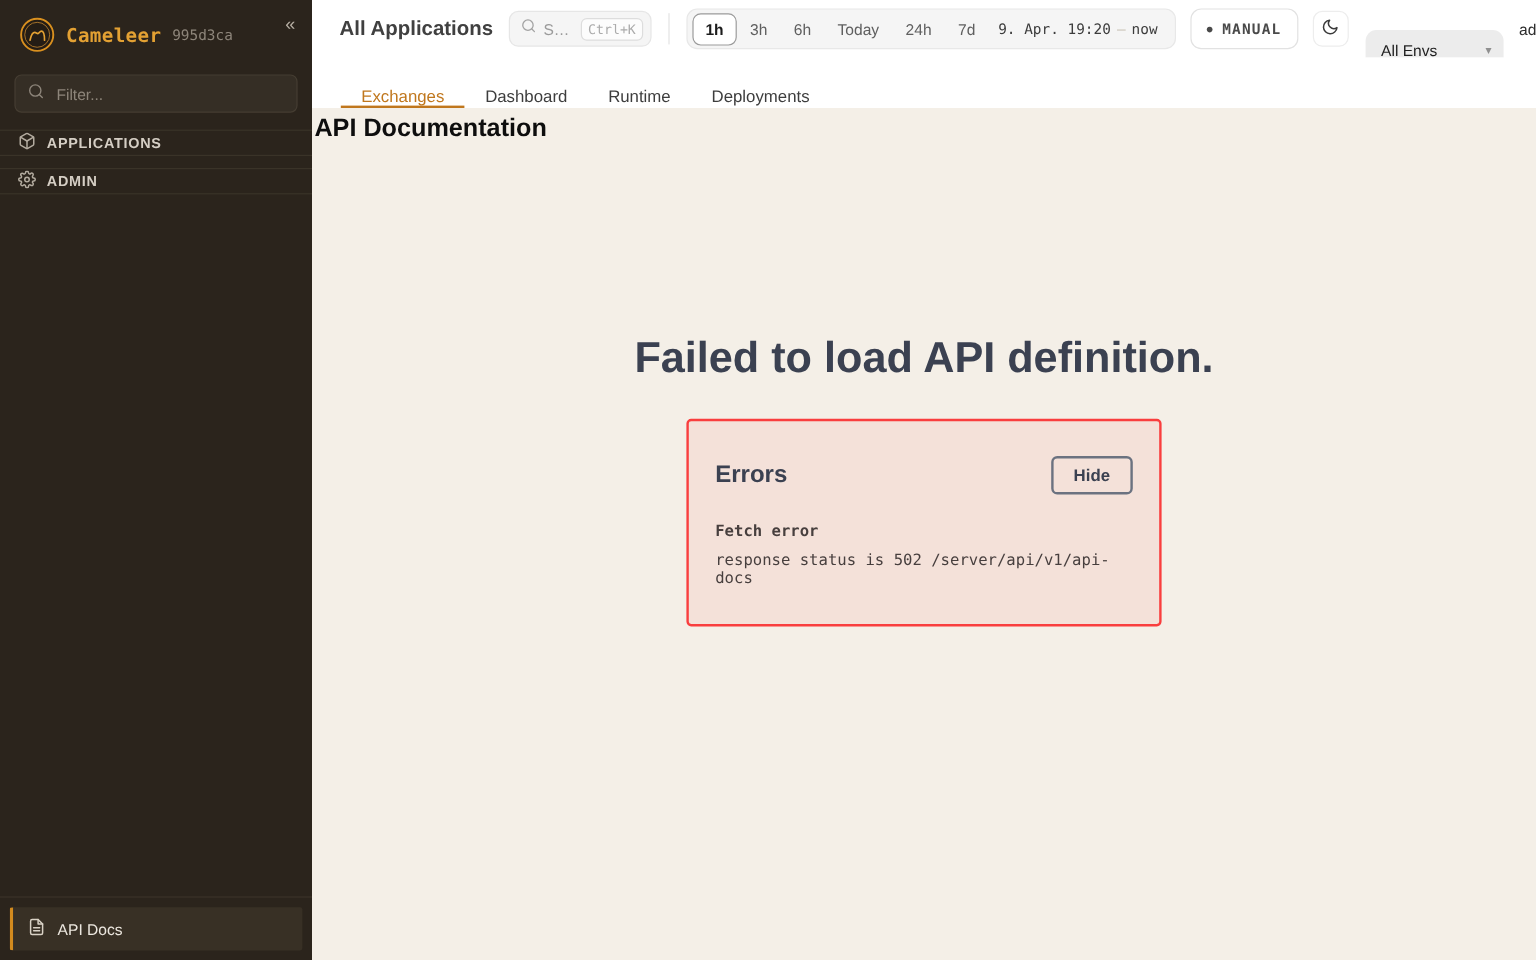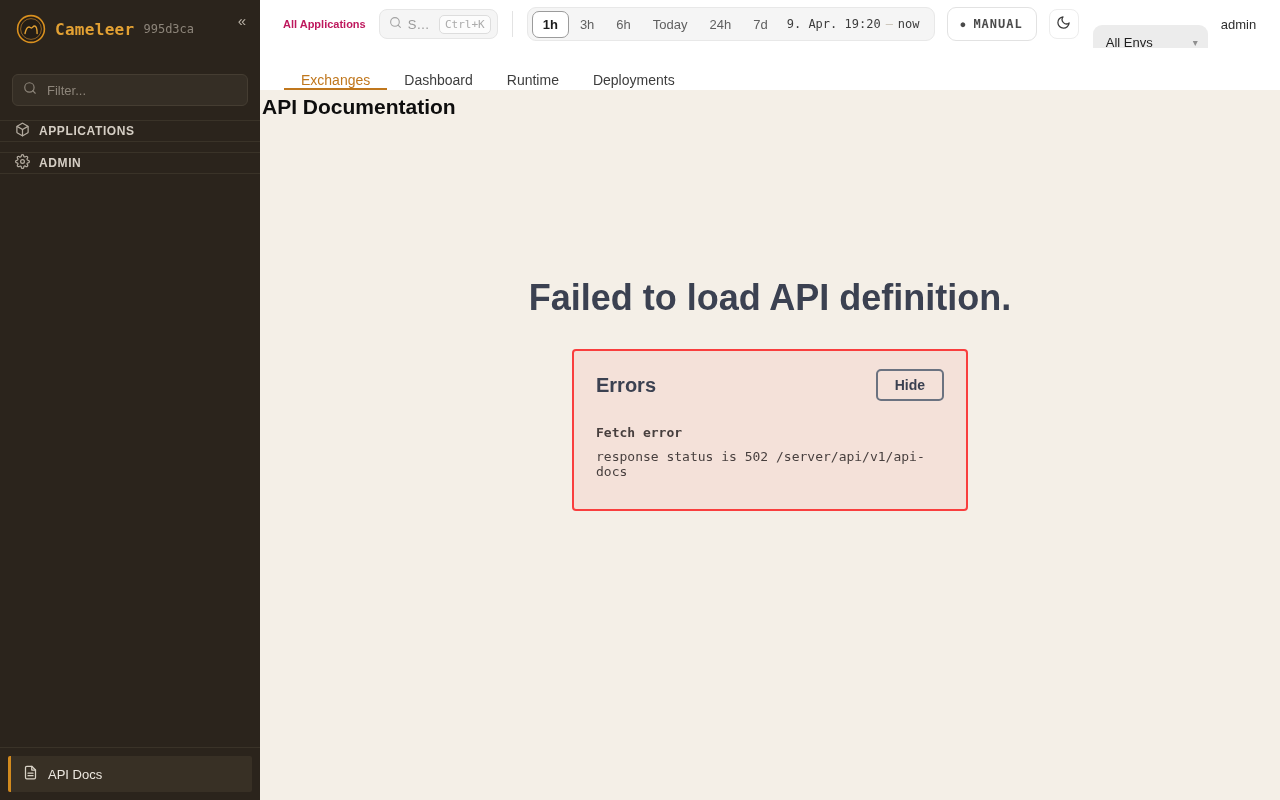--- a/index.html
+++ b/index.html
@@ -22,21 +22,21 @@
   .brand {
     font-family: "DejaVu Sans Mono", monospace; font-weight: bold;
     font-size: 16px; color: #e3a133; letter-spacing: .3px; white-space: nowrap;
   }
   .build { font-family: "DejaVu Sans Mono", monospace; font-size: 12px; color: #8d857a; text-align: center; }
   .collapse-btn {
     position: absolute; top: 10px; right: 10px; background: none; border: none;
     color: #b9b1a6; font-size: 15px; cursor: pointer; padding: 2px 4px;
   }
   .filter-box {
-    margin: 20px 12px 14px; height: 32px; display: flex; align-items: center; gap: 8px;
+    margin: 8px 12px 14px; height: 32px; display: flex; align-items: center; gap: 8px;
     background: #352e25; border: 1px solid #45три3d32; border: 1px solid #453d32;
     border-radius: 6px; padding: 0 10px;
   }
   .filter-box svg { flex-shrink: 0; }
   .filter-input {
     background: transparent; border: none; outline: none; width: 100%;
     font-family: "Liberation Sans", sans-serif; font-size: 13px; color: #d8d2c8;
   }
   .filter-input::placeholder { color: #8d857a; }
   .nav-row {
@@ -56,21 +56,21 @@
   .api-docs-item svg { color: #d9d2c6; }
 
   
   .main { flex: 1; min-width: 0; display: flex; flex-direction: column; }
 
   
   .topbar {
     height: 48px; flex-shrink: 0; background: #fff; display: flex; align-items: center;
     padding-left: 23px; white-space: nowrap; overflow: hidden;
   }
-  .tb-title { font-size: 11px; font-weight: 700; color: #be185d; }
+  .tb-title { font-size: 17px; font-weight: 700; color: #404040; }
   .search-box {
     margin-left: 13px; width: 119px; height: 30px; flex-shrink: 0;
     background: #f5f5f5; border: 1px solid #e6e6e6; border-radius: 8px;
     display: flex; align-items: center; gap: 6px; padding: 0 6px 0 9px; cursor: text;
   }
   .search-box svg { color: #a3a3a3; flex-shrink: 0; }
   .search-text { font-size: 13px; color: #9a9a9a; flex: 1; overflow: hidden; }
   .kbd {
     font-family: "DejaVu Sans Mono", monospace; font-size: 11px; color: #ababab;
     border: 1px solid #dddddd; background: #fcfcfc; border-radius: 5px; padding: 2px 5px;
@@ -122,21 +122,21 @@
   }
   .tab.active { color: #c0771d; border-bottom-color: #c0771d; font-weight: 500; }
 
   
   .content { flex: 1; background: #f4efe7; overflow: hidden; }
   .page-title { margin: 5px 0 0 2px; font-size: 21px; font-weight: 700; color: #0e0e0e; }
   .swagger-error-title {
     margin: 158px 0 0; text-align: center; font-size: 36px; font-weight: 700; color: #3b4151;
   }
   .errors-panel {
-    width: 396px; margin: 30px auto 0; padding: 18px 22px 30px;
+    width: 396px; margin: 30px auto 0; padding: 29px 22px 30px;
     border: 2px solid #f93e3e; background: rgba(249, 62, 62, 0.08); border-radius: 4px;
   }
   .errors-header { display: flex; align-items: center; justify-content: space-between; }
   .errors-title { margin: 0; font-size: 20px; font-weight: 700; color: #3b4151; }
   .hide-btn {
     border: 2px solid #6b7280; background: transparent; border-radius: 5px;
     padding: 6px 17px; font-family: "Liberation Sans", sans-serif;
     font-size: 14px; font-weight: 700; color: #3b4151; cursor: pointer;
   }
   .error-type {

